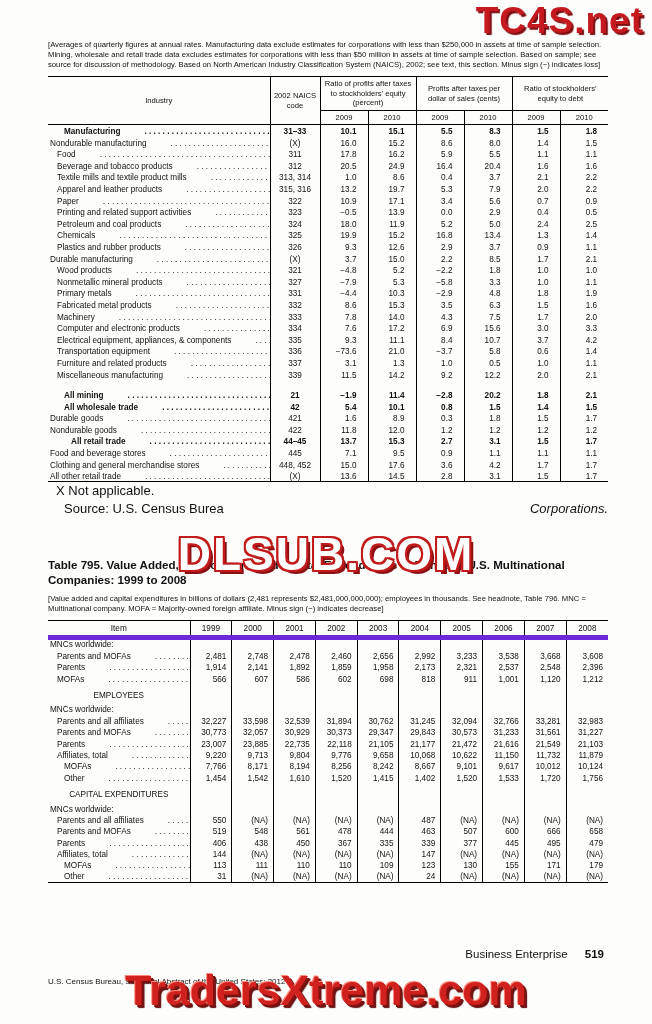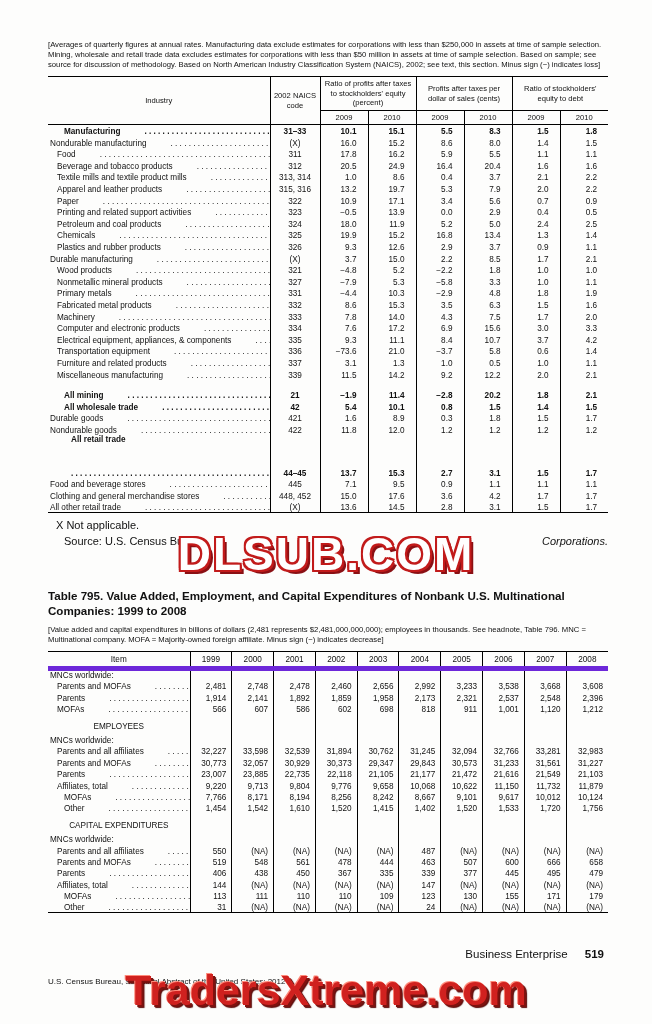--- a/index.html
+++ b/index.html
@@ -22,26 +22,26 @@
   .tbl794 th.industry-h { border-left:none; }
   .tbl794 td { font-size:8.2px; height:11.6px; vertical-align:bottom; line-height:1.15; }
   .tbl794 td.naics { border-left:1px solid #000; text-align:center; }
   .tbl794 td.num   { border-left:1px solid #000; text-align:right; padding-right:11px; }
   .tbl794 tr.b td  { font-weight:bold; }
   .tbl794 tr.sp td { padding-top:11px; }
 
   .lab { display:flex; align-items:baseline; overflow:hidden; padding-left:2px;gap:24px; }
   .ind1 .lab { padding-left:9px; }
   .ind2 .lab { padding-left:16px; }
-  .ind3 .lab { padding-left:23px;flex-direction:column; }
+  .ind3 .lab { padding-left:23px; }
   .lab .t { white-space:nowrap; }
   .lab .dots { flex:1; overflow:hidden; white-space:nowrap; color:#111; }
   .lab .dots::after { content:" . . . . . . . . . . . . . . . . . . . . . . . . . . . . . . . . . . . . . . . . . . . . . . . . . . . . . . . . . . . . . . . . ."; }
 
-  .fn-block { font-size:11px; line-height:1.4; margin-top:5px; width:560px; }
+  .fn-block { font-size:13px; line-height:1.4; width:560px; }
   .fn-x { padding-left:8px; }
   .src794 { display:flex; justify-content:space-between; padding-left:16px; }
   .ital { font-style:italic; }
 
   .t795-wrap { margin-top:40px; }
   .tbl795 th { font-size:8.2px; font-weight:normal; text-align:center; padding:3px 0 2px 0;
                border-left:1px solid #000; border-bottom:5px solid #6d28d9; }
   .tbl795 th.item-h { border-left:none; }
   .tbl795 td { font-size:8.2px; height:11.4px; vertical-align:bottom; line-height:1.15; }
   .tbl795 td.num { border-left:1px solid #000; text-align:right; padding-right:5px; }
@@ -940,15 +940,16 @@
     </div>
 
   </div>
 
   <div class="page-footer">
     <span class="sec-name">Business Enterprise</span>
     <span class="pg-num">519</span>
   </div>
   <div class="credit">U.S. Census Bureau, Statistical Abstract of the United States: 2012</div>
 
+  <div class="wm wm-top">TC4S.net</div>
   <div class="wm wm-mid">DLSUB.COM</div>
   <div class="wm wm-bot">TradersXtreme.com</div>
 </div>
 
 </body></html>

